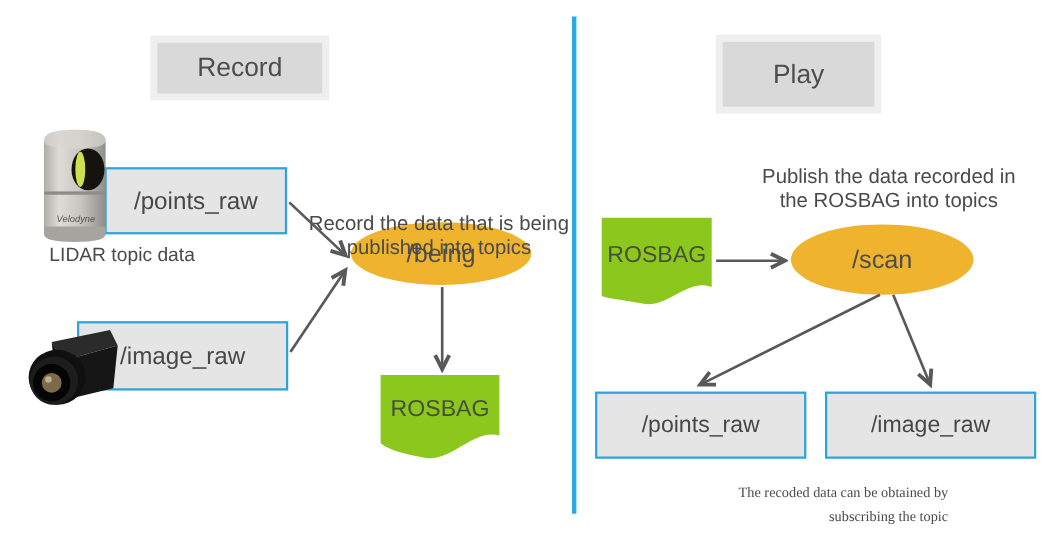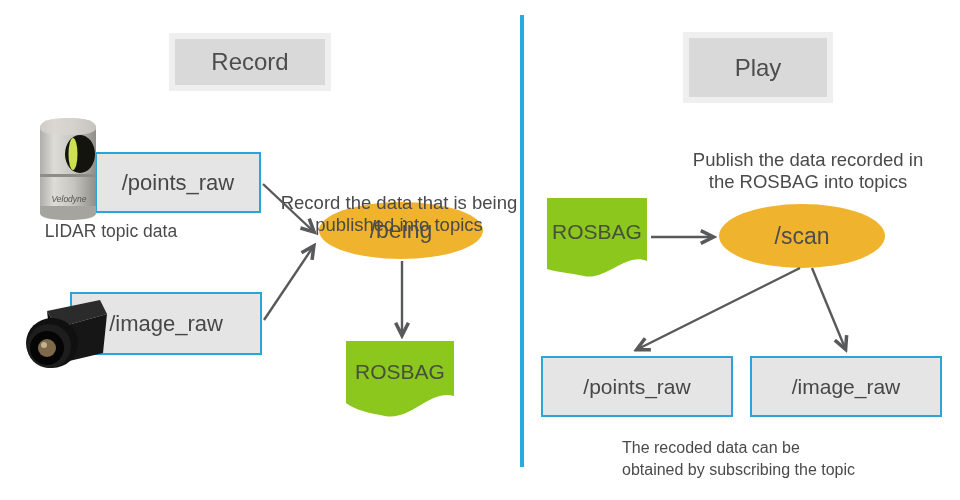--- a/index.html
+++ b/index.html
@@ -1,29 +1,29 @@
 <!DOCTYPE html>
 <html><head>
 <meta charset="utf-8">
 <style>
   html,body{margin:0;padding:0;background:#ffffff;}
   .canvas{position:relative;width:960px;height:500px;background:#ffffff;overflow:hidden;
           font-family:"Liberation Sans", sans-serif;color:#4d4d4d;}
   .abs{position:absolute;}
   .hdr{position:absolute;background:#d9d9d9;border:6px solid #efefef;box-sizing:border-box;
-       display:flex;align-items:center;justify-content:center;font-size:24px;color:#4d4d4d;margin-left:32px;}
+       display:flex;align-items:center;justify-content:center;font-size:24px;color:#4d4d4d;}
   .topic{position:absolute;background:#e5e5e5;border:2px solid #2ba4db;box-sizing:border-box;
          display:flex;align-items:center;justify-content:center;color:#474747;}
   .node{position:absolute;background:#efb32d;border-radius:50%;
         display:flex;align-items:center;justify-content:center;font-size:23px;color:#4d4d4d;}
   .annotation{position:absolute;font-size:18.5px;line-height:22px;text-align:center;color:#4a4a4a;}
   .caption{position:absolute;font-size:17.5px;text-align:center;color:#4a4a4a;}
   .rosbag-label{position:absolute;text-align:center;font-size:21px;color:#47503a;}
   .divider{position:absolute;left:520px;top:15px;width:4px;height:452px;background:#29abe2;}
-  .note{position:absolute;font-size:16px;line-height:21.5px;text-align:left;color:#4a4a4a;}
+  .note{position:absolute;font-size:13px;line-height:21.5px;text-align:right;color:#4a4a4a;font-family:Liberation Serif, serif;}
   svg{display:block;}
 </style>
 </head>
 <body>
 
 <div class="canvas">
 
   <div class="divider"></div>
 
   <div class="hdr" style="left:137px;top:33px;width:162px;height:58px;">

